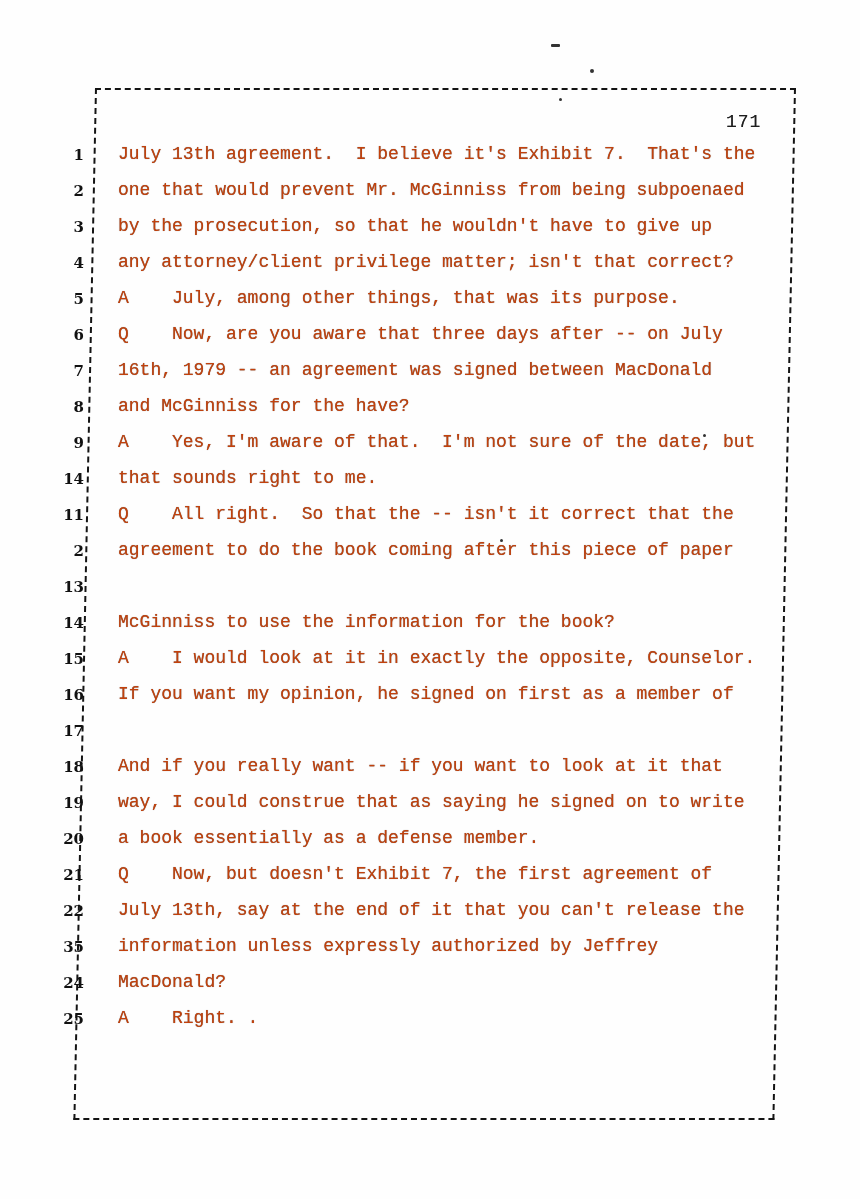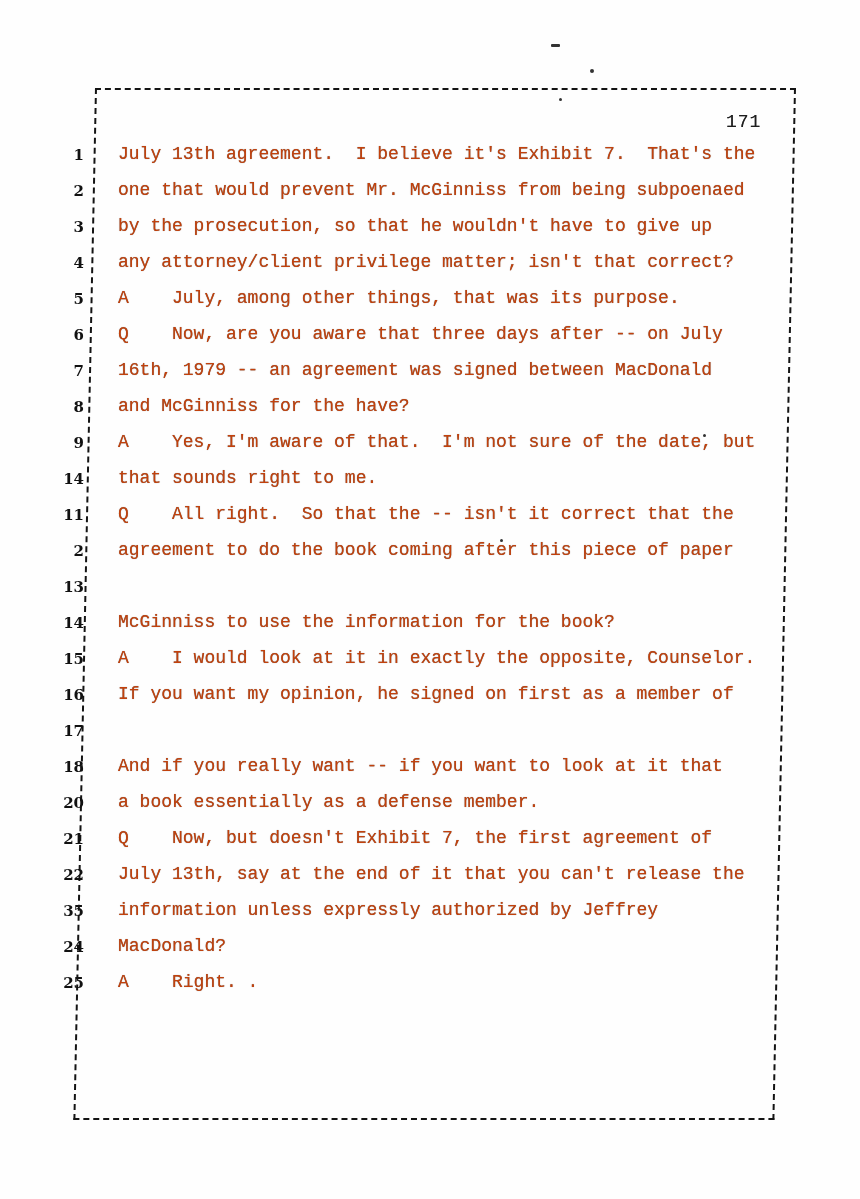--- a/index.html
+++ b/index.html
@@ -157,20 +157,24 @@
       <span class="line-text">If you want my opinion, he signed on first as a member of</span>
     </div>
     <div class="line-row">
       <span class="line-num">17</span>
     </div>
     <div class="line-row">
       <span class="line-num">18</span>
       <span class="line-text">And if you really want -- if you want to look at it that</span>
     </div>
     <div class="line-row">
+      <span class="line-num">19</span>
+      <span class="line-text">way, I could construe that as saying he signed on to write</span>
+    </div>
+    <div class="line-row">
       <span class="line-num">20</span>
       <span class="line-text">a book essentially as a defense member.</span>
     </div>
     <div class="line-row">
       <span class="line-num">21</span>
       <span class="line-text">Q    Now, but doesn't Exhibit 7, the first agreement of</span>
     </div>
     <div class="line-row">
       <span class="line-num">22</span>
       <span class="line-text">July 13th, say at the end of it that you can't release the</span>

